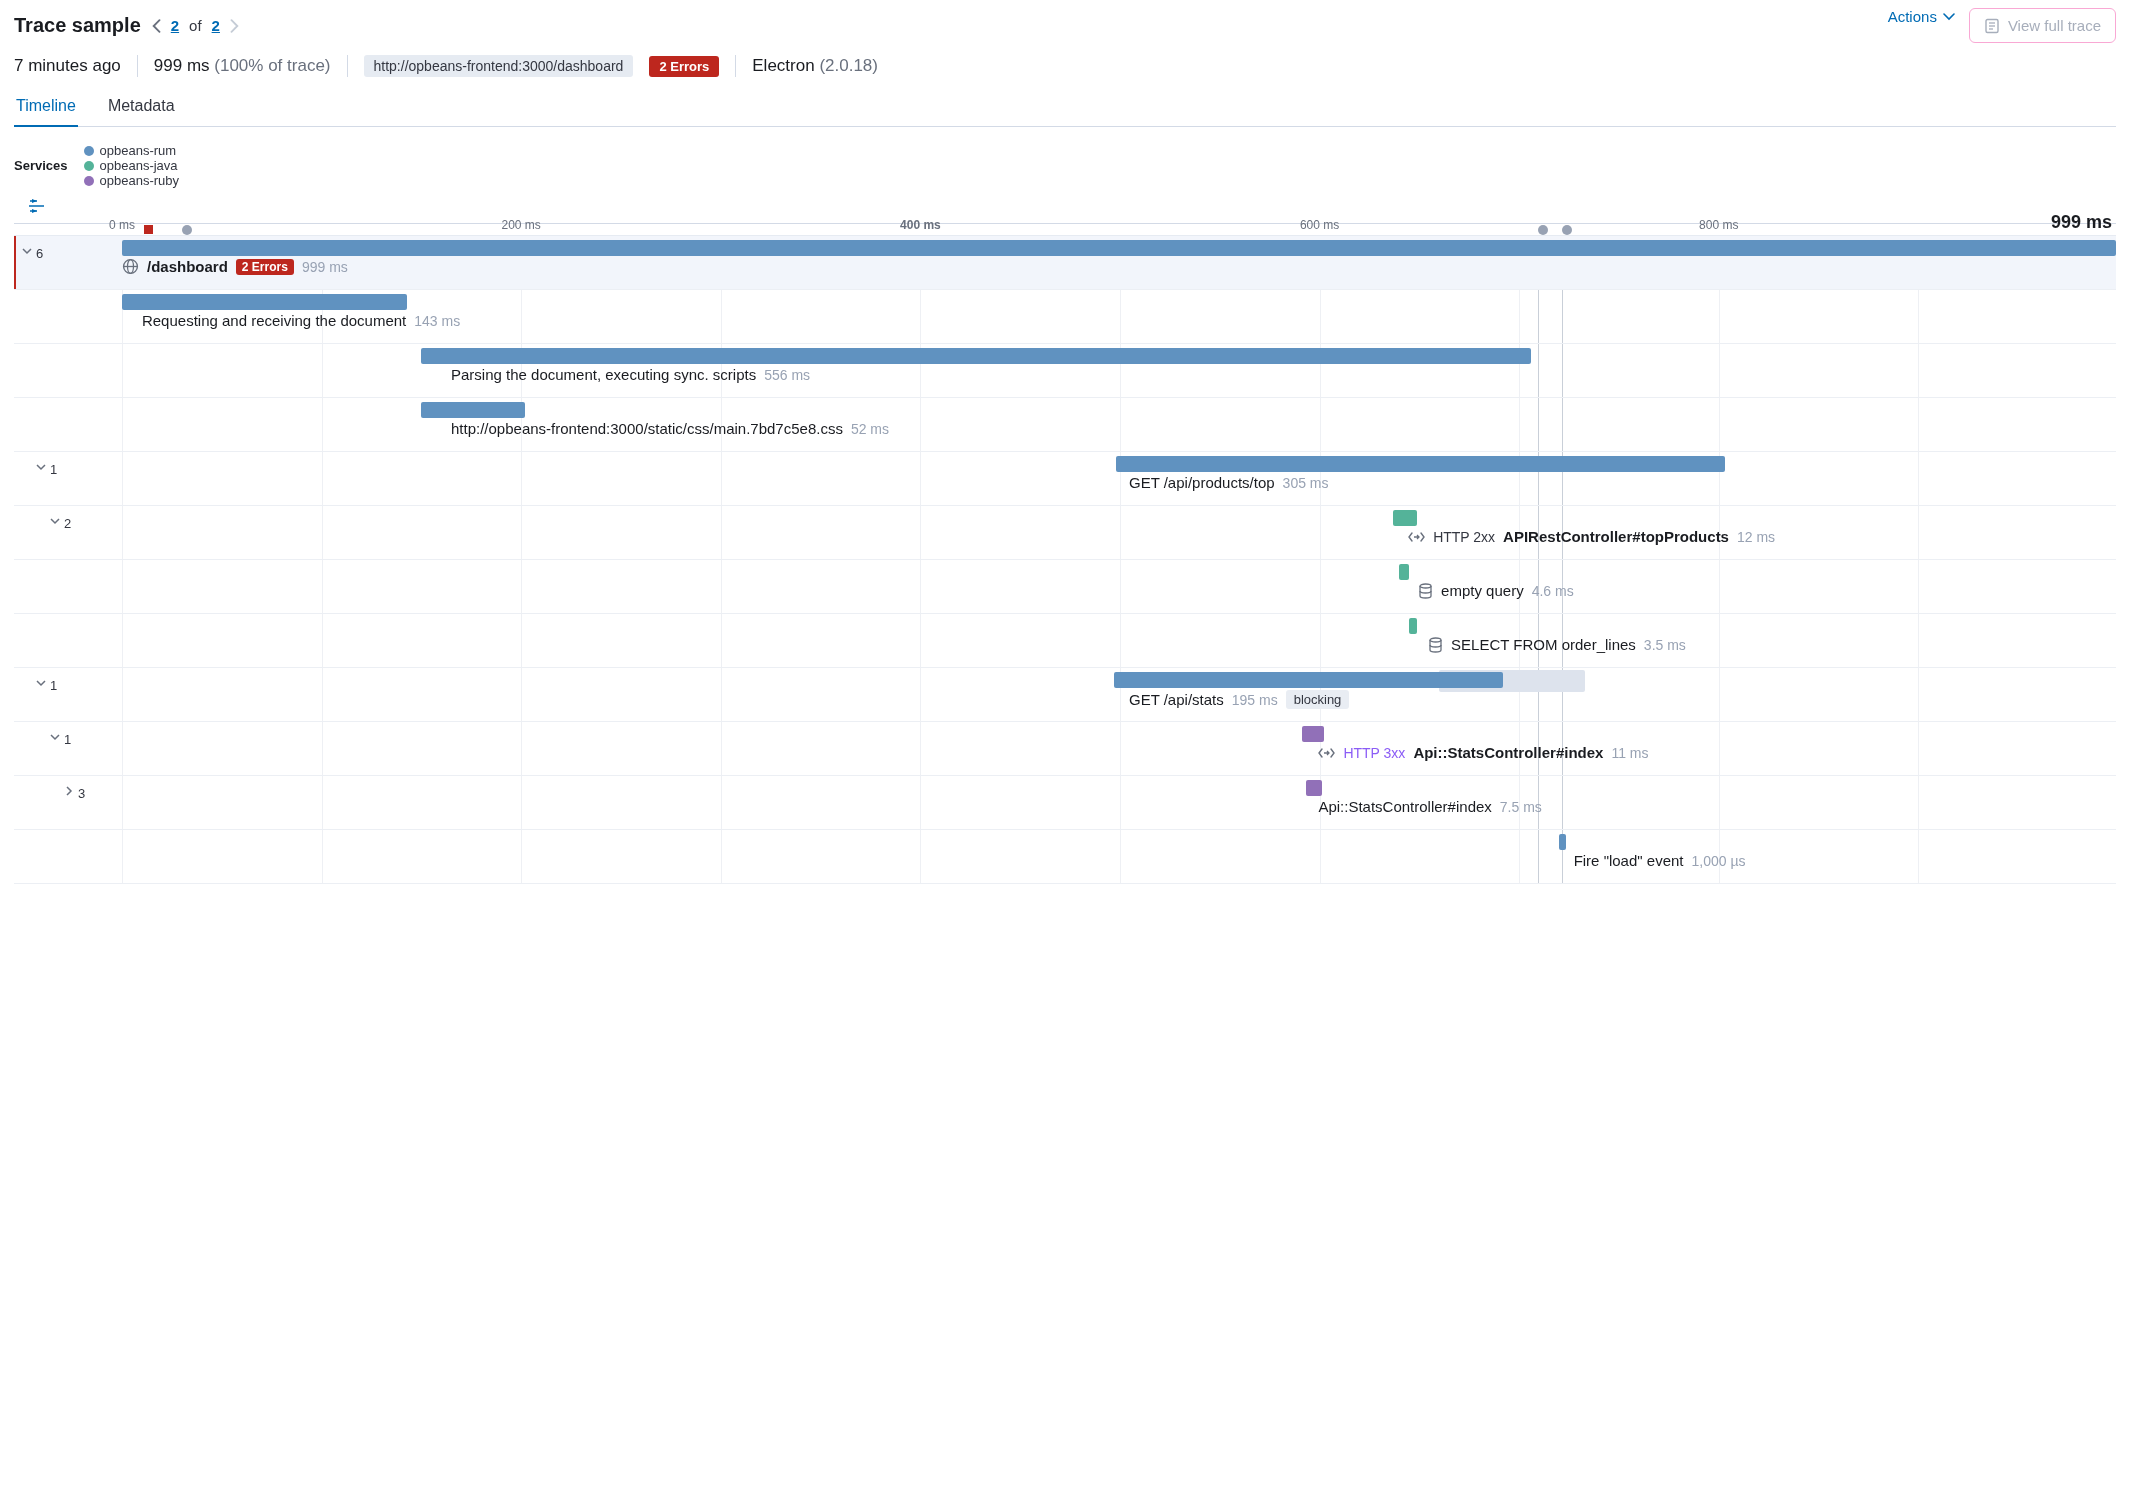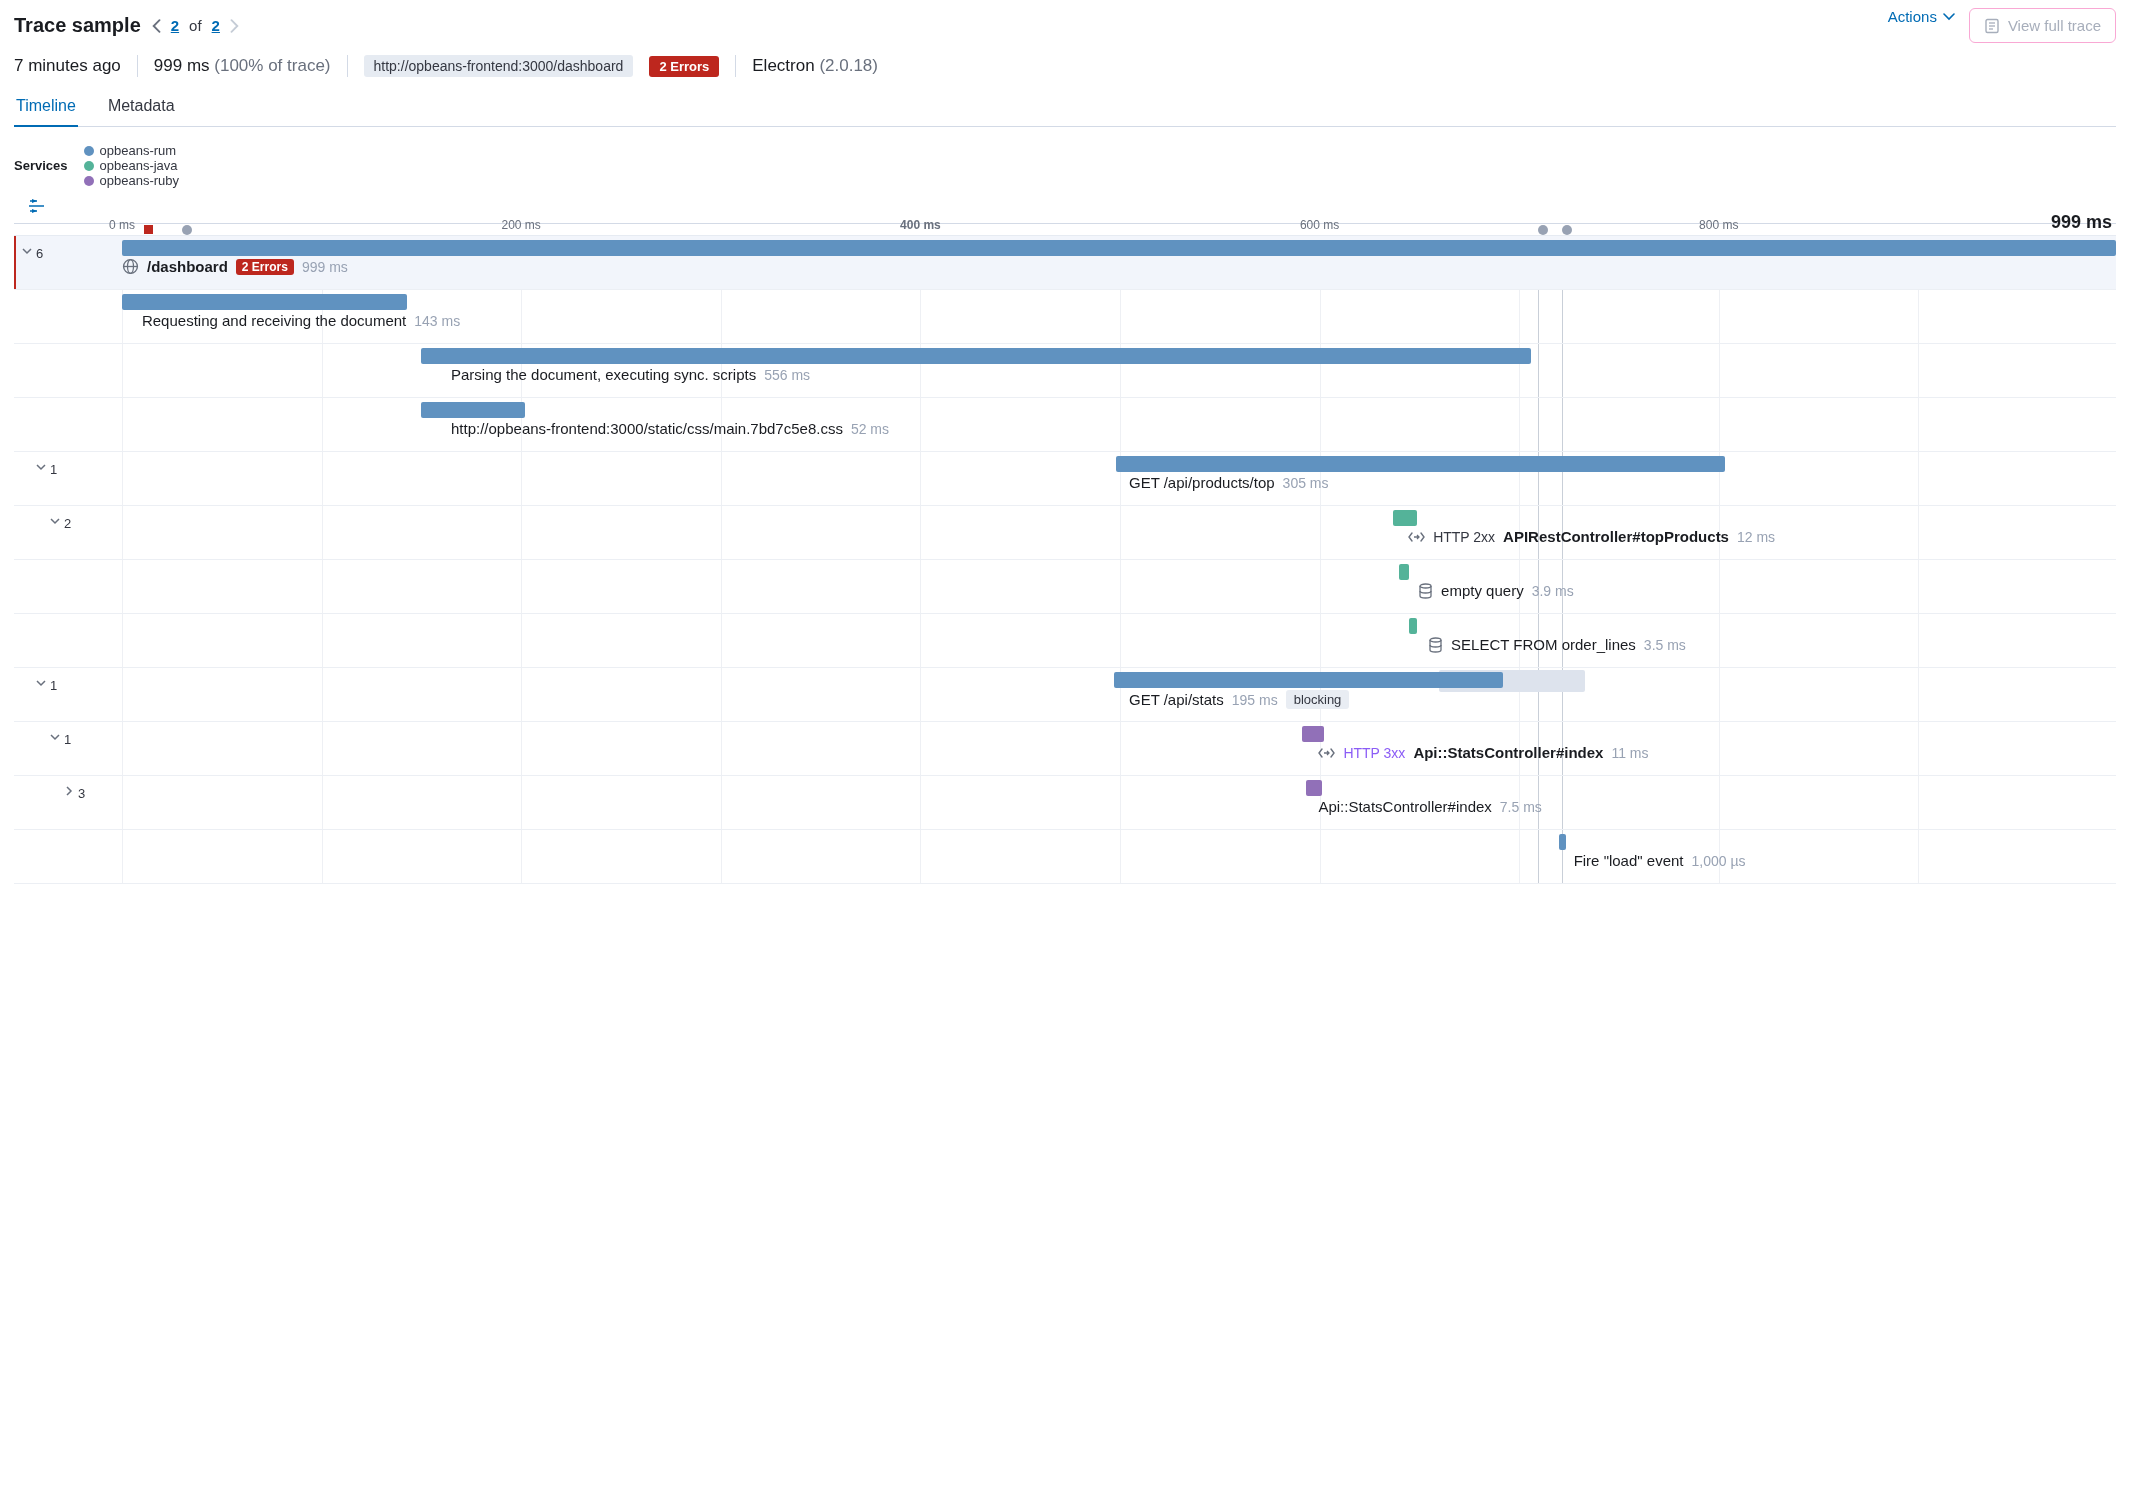--- a/index.html
+++ b/index.html
@@ -289,21 +289,21 @@
           <div class="bar" style="background: rgb(84, 179, 153); left: 64.0641%; width: 0.500501%;"></div>
           <div class="label-row" style="left: 65%;">
             <span class="icon">
               <svg width="15" height="16" viewBox="0 0 15 16">
                 <ellipse cx="7.5" cy="3" rx="5.5" ry="2" stroke="#69707d" fill="none" stroke-width="1.3"></ellipse>
                 <path d="M2 3v10c0 1.1 2.5 2 5.5 2s5.5-.9 5.5-2V3" stroke="#69707d" fill="none" stroke-width="1.3"></path>
                 <path d="M2 8c0 1.1 2.5 2 5.5 2s5.5-.9 5.5-2" stroke="#69707d" fill="none" stroke-width="1.3"></path>
               </svg>
             </span>
             <span class="name">empty query</span>
-            <span class="dur">3.9 ms</span>
+            <span class="dur">4.6 ms</span>
           </div>
         </div>
       </div>
       <div class="row">
         <div class="gutter" style="padding-left: 50px;"></div>
         <div class="lane">
           <div class="bar" style="background: rgb(84, 179, 153); left: 64.5646%; width: 0.4004%;"></div>
           <div class="label-row" style="left: 65.5%;">
             <span class="icon">
               <svg width="15" height="16" viewBox="0 0 15 16">

